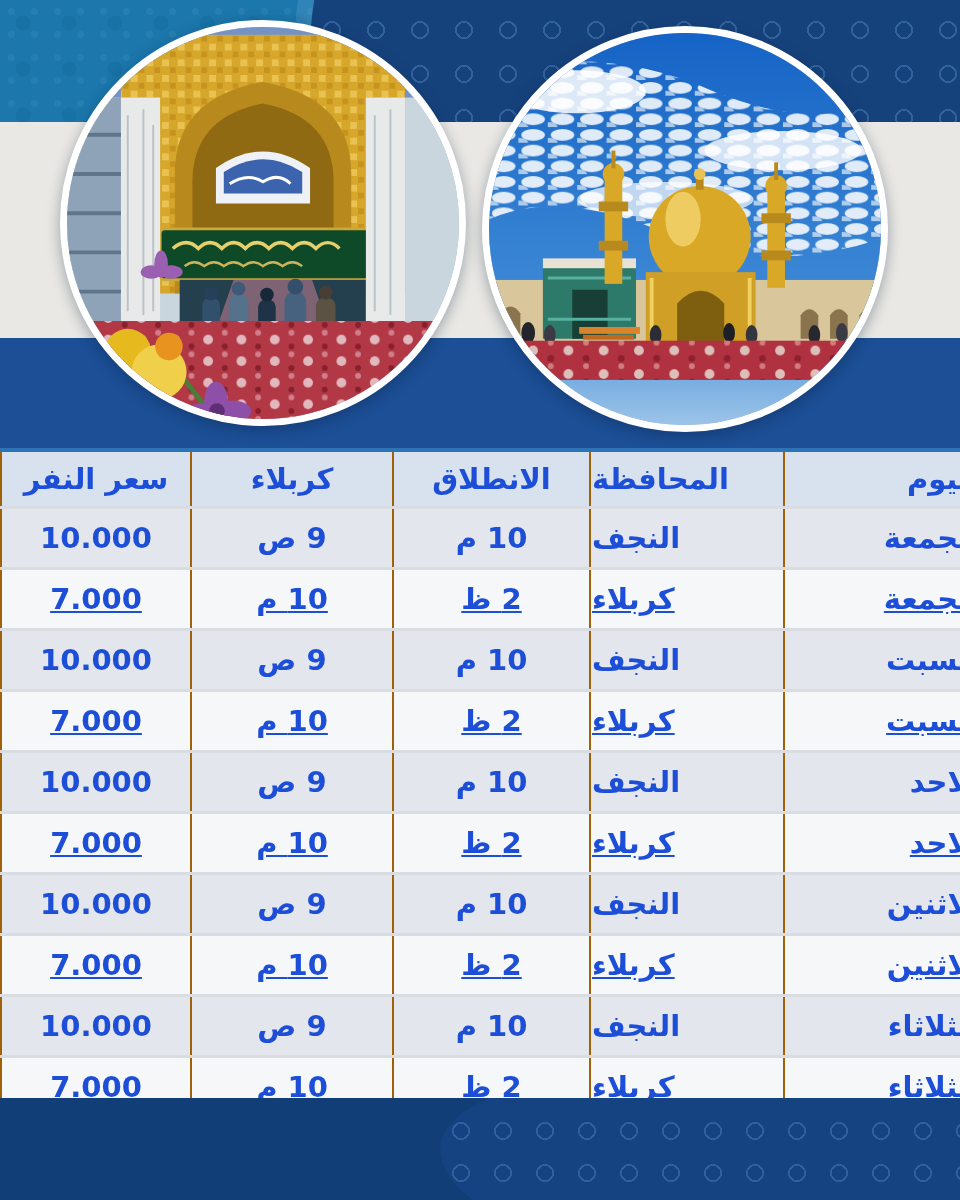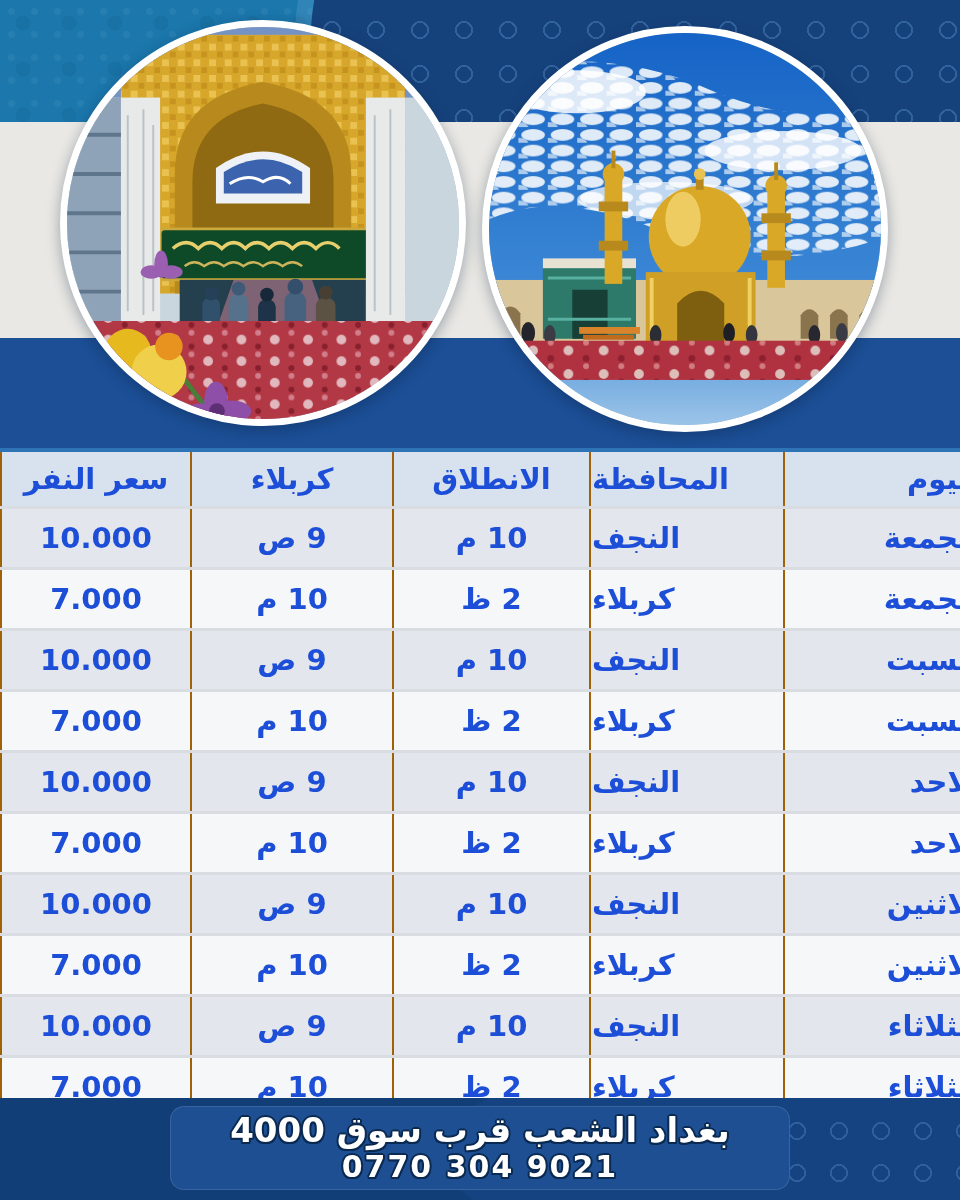--- a/index.html
+++ b/index.html
@@ -40,21 +40,21 @@
     border-top:4px solid #2d73b5;border-bottom:4px solid #2d73b5;background:#eef1f4;
   }
   table.schedule{width:960px;border-collapse:collapse;table-layout:fixed;}
   .schedule th,.schedule td{
     overflow:hidden;white-space:nowrap;color:#1d4ed8;
     border-left:2px solid #a16207;border-right:2px solid #a6b1bd;
   }
   .schedule th{height:52px;background:#d8e2ef;font-size:29px;font-weight:700;border-bottom:2px solid #97a6b6;}
   .schedule td{height:56px;font-size:29px;font-weight:700;border-top:3px solid #d9dde2;margin-left:36px;}
   .schedule tr.row-shaded td{background:#e4e6ed;}
-  .schedule tr.row-light  td{background:#f5f7f9;}
+  .schedule tr.row-light  td{background:#f5f7f9;text-decoration:underline;}
   .col0{width:193px;text-align:right;padding-right:16px;font-size:31px;}
   .col1{width:190px;text-align:left;}
   .col2{width:193px;text-align:center;}
   .col3{width:198px;text-align:center;}
   .col4{width:186px;text-align:center;font-size:31px;}
 
   
   .footer{
     position:absolute;left:0;top:1098px;width:960px;height:102px;background:#123e78;overflow:hidden;
   }
@@ -311,19 +311,15 @@
             <td class="col2">2 ظ</td>
             <td class="col3">10 م</td>
             <td class="col4">7.000</td>
           </tr>
         </tbody>
     </table>
   </div>
 
   <div class="footer">
     <div class="footer-texture"></div>
-    <div class="footer-panel">
-      <div class="footer-line footer-line1" dir="rtl">بغداد الشعب قرب سوق 4000</div>
-      <div class="footer-line footer-line2" dir="ltr">0770 304 9021</div>
-    </div>
   </div>
 
 </div>
 
 </body></html>

